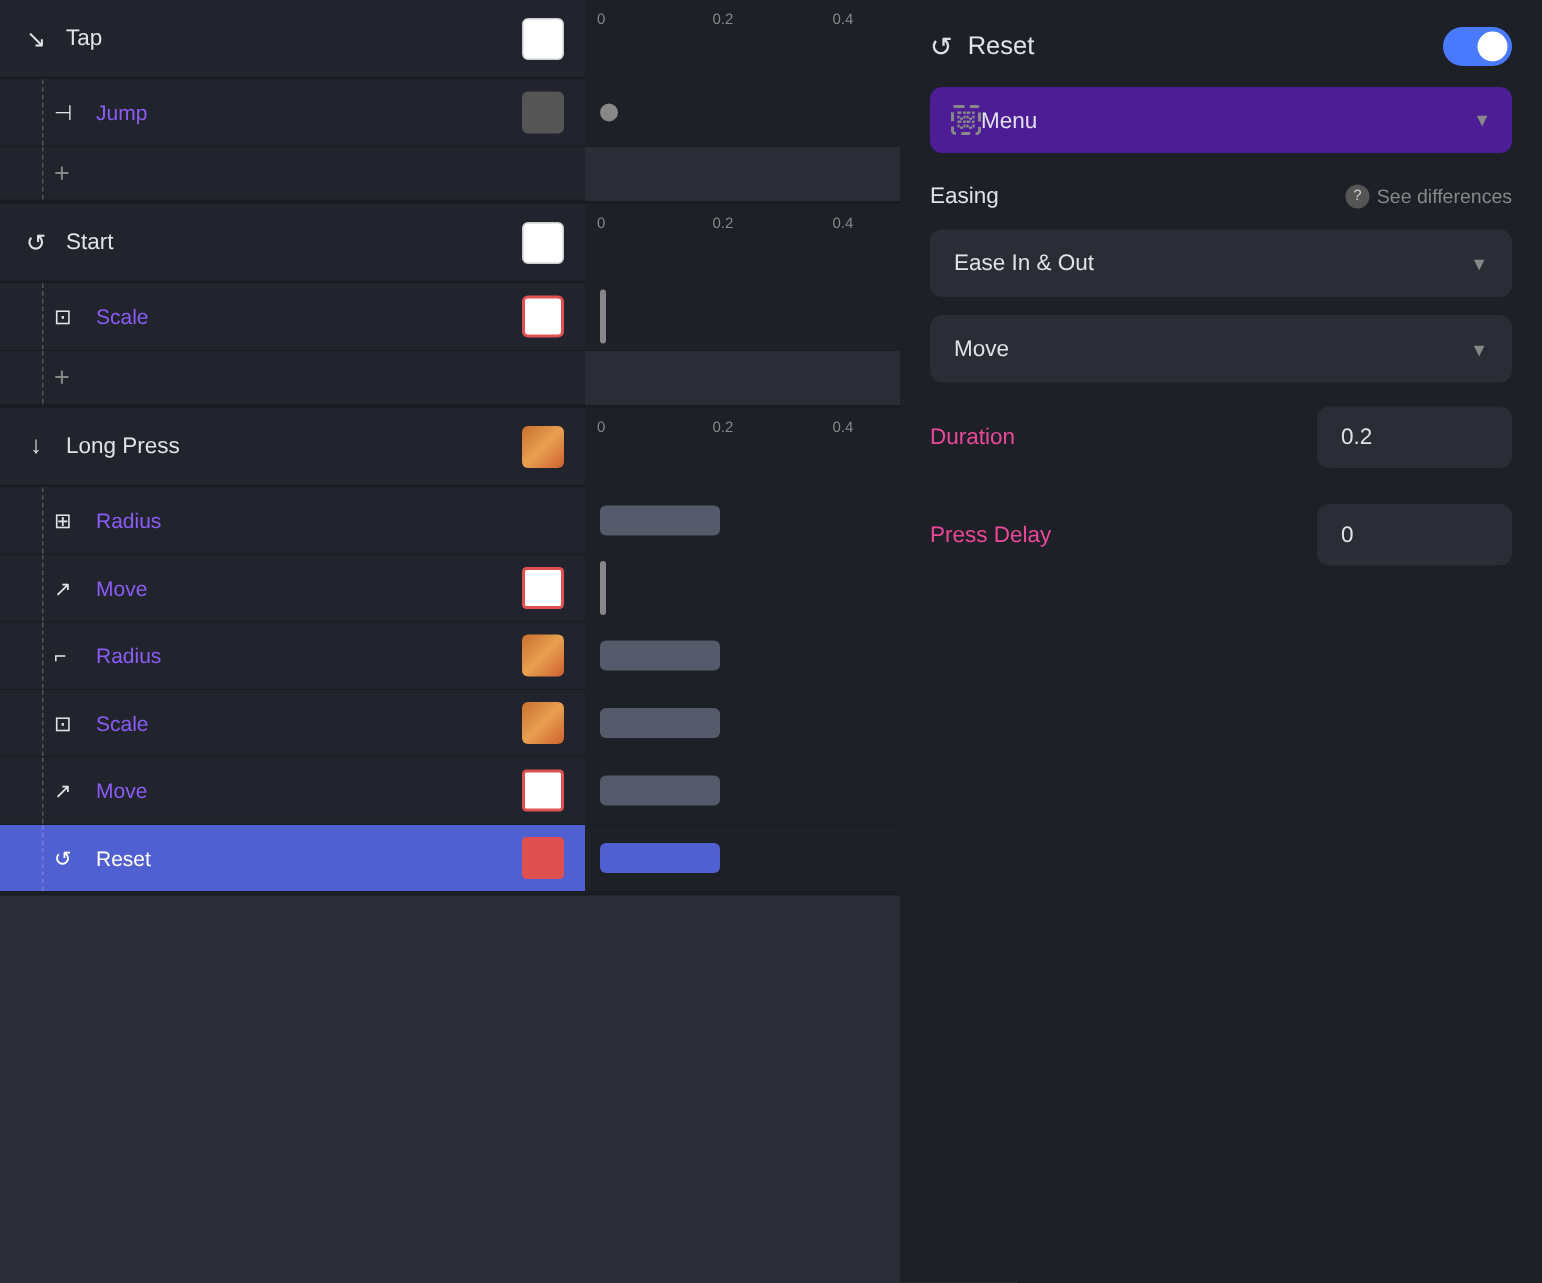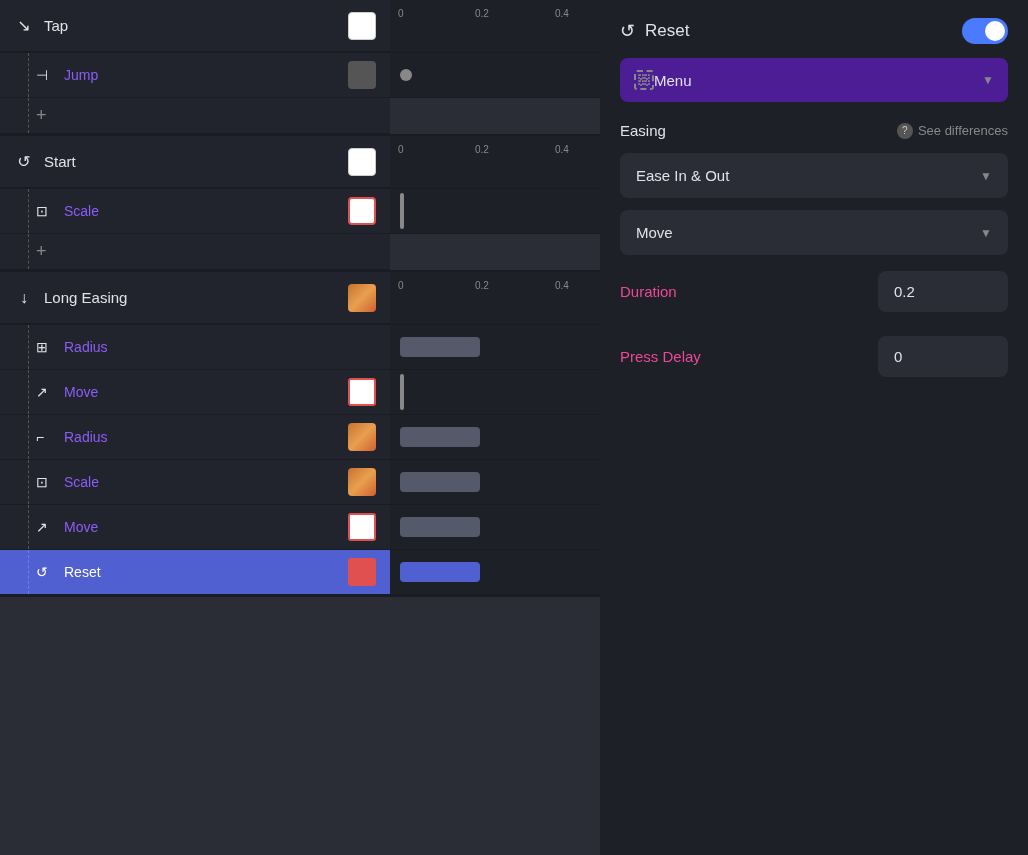--- a/index.html
+++ b/index.html
@@ -382,21 +382,21 @@
     <div class="add-row" style="position:relative;">
       <div class="dashed-line"></div>
       <span>+</span>
     </div>
   </div>
 
   <div class="section-block">
     <div class="row-with-timeline">
       <div class="section-header-left section-header" style="width:390px;">
         <span class="section-icon">↓</span>
-        <span class="section-title">Long Easing</span>
+        <span class="section-title">Long Press</span>
         <div class="thumb-image section-thumb"></div>
       </div>
       <div class="timeline-area row-timeline" style="background:#1e2028;">
         <div class="ruler-label" style="left:8px; top:8px;">0</div>
         <div class="ruler-label" style="left:85px; top:8px;">0.2</div>
         <div class="ruler-label" style="left:165px; top:8px;">0.4</div>
       </div>
     </div>
 
     <div class="row-with-timeline">

